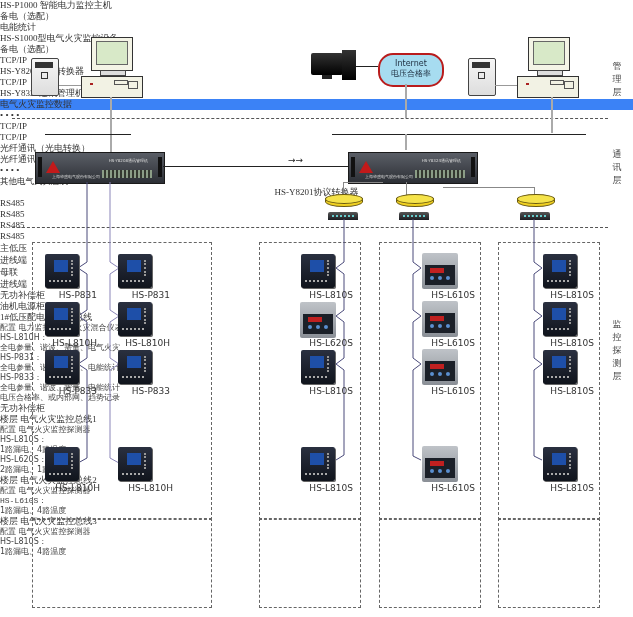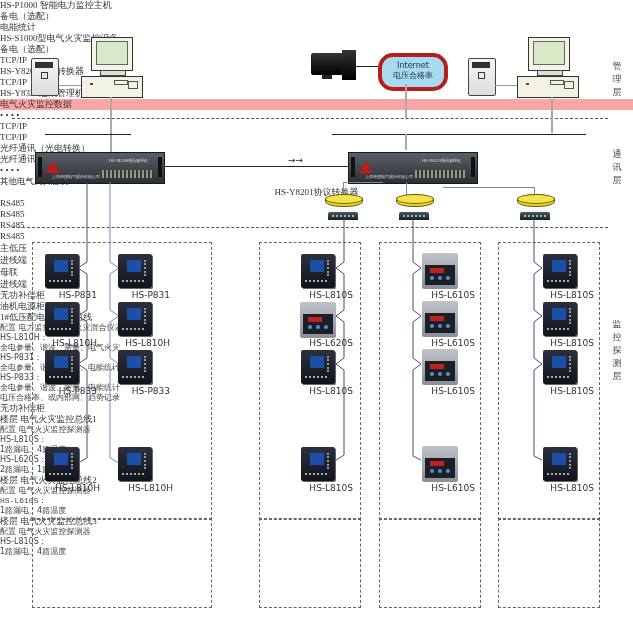--- a/index.html
+++ b/index.html
@@ -36,21 +36,21 @@
   .ups{position:absolute;width:26px;height:36px;background:linear-gradient(#f6f6f6,#ddd);border:1px solid #444;border-radius:2px;}
   .ups .disp{position:absolute;left:3px;top:3px;width:18px;height:6px;background:#333;}
   .ups .sq{position:absolute;left:9px;top:13px;width:5px;height:5px;border:1px solid #333;}
   .pc-mon{position:absolute;width:40px;height:32px;background:#f4f4e6;border:1px solid #333;}
   .pc-mon .scr{position:absolute;left:4px;top:3px;width:30px;height:22px;background:#d8e9c8;border:1px solid #666;}
   .pc-stand{position:absolute;width:24px;height:4px;background:#ddd;border:1px solid #444;}
   .pc-case{position:absolute;width:60px;height:20px;background:#f2f2e4;border:1px solid #333;}
   .pc-case .led{position:absolute;left:8px;top:6px;width:3px;height:2px;background:#a22;}
   .pc-case .slot{position:absolute;left:32px;top:3px;width:12px;height:3px;border:1px solid #555;}
   .pc-case .drv{position:absolute;left:46px;top:4px;width:8px;height:6px;border:1px solid #555;}
-  .cloud{position:absolute;width:62px;height:30px;background:#a7dcf0;border:4px solid #b91c1c;border-radius:15px;}
+  .cloud{position:absolute;width:62px;height:30px;background:#a7dcf0;border:2px solid #b91c1c;border-radius:15px;}
   .cloud span{display:block;text-align:center;font-size:8px;color:#234;line-height:10px;}
 </style>
 </head>
 <body>
 
 <div class="hline" style="left:12px;top:118px;width:596px;"></div>
 <div class="hline" style="left:12px;top:227px;width:596px;"></div>
 
 <div class="layer-label" style="left:612px;top:60px;">管<br>理<br>层</div>
 <div class="layer-label" style="left:612px;top:148px;">通<br>讯<br>层</div>
@@ -129,21 +129,21 @@
 <div class="rack" style="left:348px;top:152px;width:128px;">
   <div class="ear-l"></div>
     <div class="ear-r"></div>
     <div class="logo"></div>
   <div class="name">HS-Y8324通讯管理机</div>
   <div class="company">上海华盛电气股份有限公司</div>
   <div class="grille"></div>
 </div>
 
 <div class="solid-h" style="left:163px;top:166px;width:185px;"></div>
-<div class="txt" style="left:215px;top:153px;background:#fca5a5;padding-right:2px;">电气火灾监控数据</div>
+<div class="txt" style="left:215px;top:153px;background:#3b82f6;padding-right:2px;">电气火灾监控数据</div>
 <div class="abs" style="left:288px;top:155px;font-size:9px;color:#222;">→→</div>
 
 <div class="txt" style="left:491px;top:160px;">• • • •</div>
 
 <div class="vline" style="left:343px;top:182px;height:14px;width:1px;background:#888;"></div>
 <div class="solid-h" style="left:343px;top:182px;width:40px;background:#888;"></div>
 <div class="vline" style="left:406px;top:182px;height:14px;width:1px;background:#888;"></div>
 <div class="solid-h" style="left:443px;top:187px;width:92px;background:#888;"></div>
 <div class="vline" style="left:534px;top:187px;height:9px;width:1px;background:#888;"></div>
 

